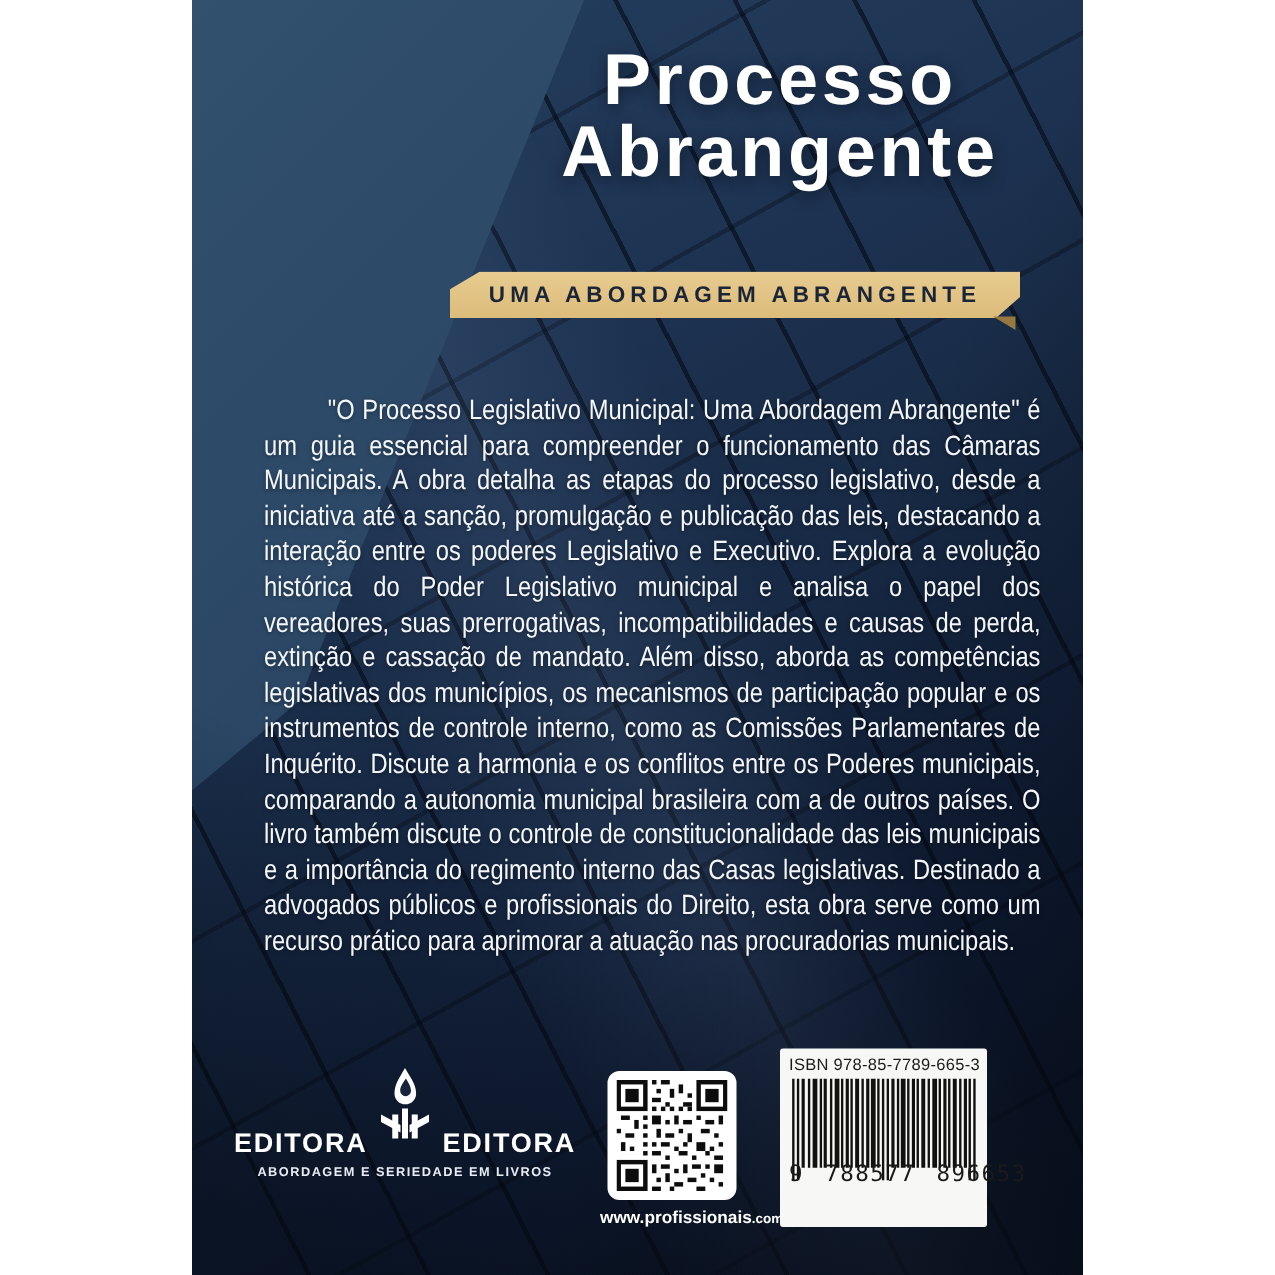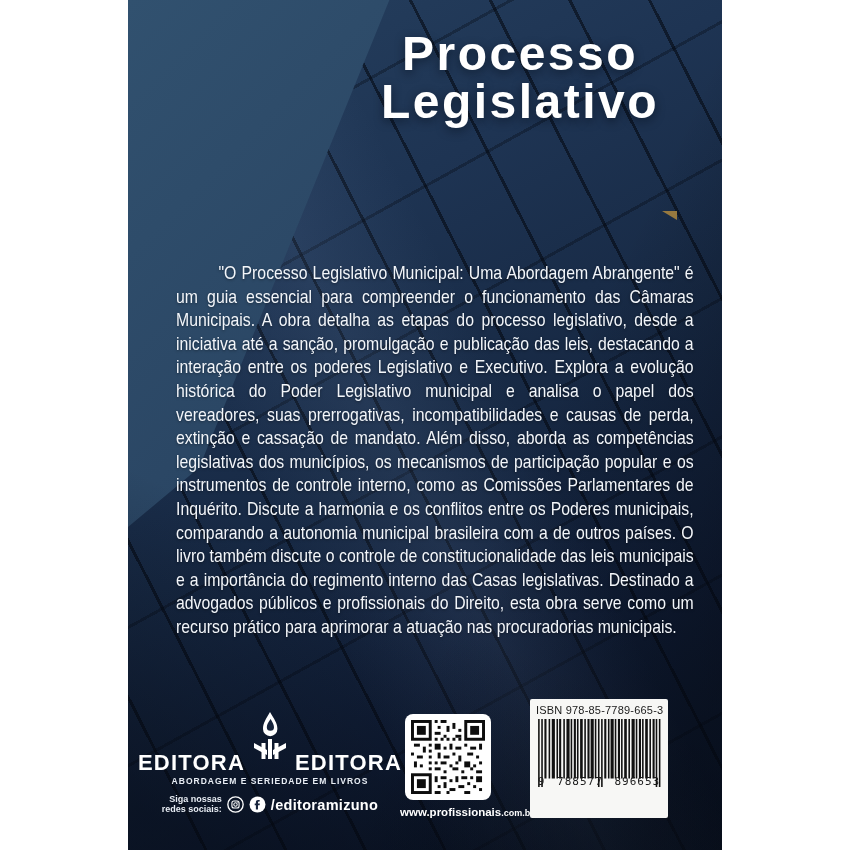--- a/index.html
+++ b/index.html
@@ -59,98 +59,82 @@
   .synopsis{
     position:absolute;top:261px;left:48px;width:609px;margin:0;
     transform:scaleX(.85);transform-origin:0 0;
     color:#f3f6fa;font-size:18.6px;line-height:23.6px;text-align:justify;text-indent:50px;
     text-shadow:0 1px 3px rgba(0,0,0,.4);
   }
 
   
   .publisher{position:absolute;left:22px;top:706px;width:240px;text-align:center;color:#ffffff;}
   .logo-row{display:flex;align-items:flex-end;justify-content:center;gap:7px;height:66px;}
-  .logo-word{font-weight:700;font-size:22px;letter-spacing:1.2px;line-height:17px;padding-bottom:1px;}
+  .logo-word{font-weight:700;font-size:18px;letter-spacing:1.2px;line-height:17px;padding-bottom:1px;}
   .logo-mark{width:36px;height:62px;flex:0 0 auto;}
   .tagline{font-size:8.5px;letter-spacing:1px;font-weight:700;margin-top:4px;color:#e8edf4;}
   .social-row{display:flex;align-items:center;justify-content:center;gap:5px;margin-top:9px;}
   .social-label{font-size:9px;line-height:9.5px;font-weight:700;text-align:right;color:#e8edf4;}
   .social-icon{width:17px;height:17px;flex:0 0 auto;}
   .social-handle{font-size:14.5px;font-weight:700;letter-spacing:.3px;}
 
   
   .qr-block{position:absolute;left:272px;top:714px;width:96px;text-align:center;color:#ffffff;}
   .qr-box{width:86px;height:86px;margin:0 auto;background:#ffffff;border-radius:8px;padding:6px;box-sizing:border-box;}
   .qr-box svg{width:100%;height:100%;display:block;}
   .site{margin-top:6px;font-size:11.5px;font-weight:700;white-space:nowrap;}
   .site .suffix{font-size:9px;font-weight:700;}
 
   
   .barcode{
-    position:absolute;left:402px;top:699px;width:138px;height:119px;
+    position:absolute;left:392px;top:699px;width:138px;height:119px;
     background:#f7f7f5;border-radius:2px;padding:5px 6px 3px;box-sizing:border-box;
     text-align:center;color:#1a1a1a;
   }
   .isbn{font-size:11px;letter-spacing:.2px;line-height:12px;white-space:nowrap;}
   .bars{width:126px;height:68px;margin:3px auto 0;display:block;}
-  .digits{font-family:"DejaVu Sans Mono",monospace;font-size:11px;line-height:12px;letter-spacing:1px;word-spacing:4px;margin-top:-11px;position:relative;white-space:nowrap;}
+  .digits{font-family:"DejaVu Sans Mono",monospace;font-size:15px;line-height:12px;letter-spacing:1px;word-spacing:4px;margin-top:-11px;position:relative;white-space:nowrap;}
 </style>
 </head>
 <body>
 
 <div class="page">
   <div class="cover">
     <div class="building">
       <div class="seams"></div>
       <div class="glare"></div>
     </div>
     <div class="vignette"></div>
 
     <div class="title">
       <div>Processo</div>
-      <div>Legislativo</div>
-    </div>
-
+      <div>Abrangente</div>
+    </div>
+
+    <div class="banner">UMA ABORDAGEM ABRANGENTE</div>
     <div class="banner-fold"></div>
 
     <p class="synopsis">"O Processo Legislativo Municipal: Uma Abordagem Abrangente" é um guia essencial para compreender o funcionamento das Câmaras Municipais. A obra detalha as etapas do processo legislativo, desde a iniciativa até a sanção, promulgação e publicação das leis, destacando a interação entre os poderes Legislativo e Executivo. Explora a evolução histórica do Poder Legislativo municipal e analisa o papel dos vereadores, suas prerrogativas, incompatibilidades e causas de perda, extinção e cassação de mandato. Além disso, aborda as competências legislativas dos municípios, os mecanismos de participação popular e os instrumentos de controle interno, como as Comissões Parlamentares de Inquérito. Discute a harmonia e os conflitos entre os Poderes municipais, comparando a autonomia municipal brasileira com a de outros países. O livro também discute o controle de constitucionalidade das leis municipais e a importância do regimento interno das Casas legislativas. Destinado a advogados públicos e profissionais do Direito, esta obra serve como um recurso prático para aprimorar a atuação nas procuradorias municipais.</p>
 
     <div class="publisher">
       <div class="logo-row">
         <span class="logo-word">EDITORA</span>
         <svg class="logo-mark" viewBox="0 0 36 62" aria-hidden="true">
           <path fill="#ffffff" d="M18 2 C14 9 11 13 11 19 a7.2 7.2 0 0 0 14.4 0 C25.4 13 22 9 18 2 Z"></path>
           <path fill="#16233b" d="M18.6 9 c-2.2 3.4-3.8 5.4-3.8 8.2 a3.6 3.6 0 0 0 7.2 0 C22 14.4 20.4 12.2 18.6 9 Z"></path>
           <rect fill="#ffffff" x="9.5" y="33" width="4" height="16"></rect>
           <rect fill="#ffffff" x="16" y="29" width="4" height="20"></rect>
           <rect fill="#ffffff" x="22.5" y="33" width="4" height="16"></rect>
           <path fill="#ffffff" d="M2 33 L15 40 v5 L2 38 Z"></path>
           <path fill="#ffffff" d="M34 33 L21 40 v5 L34 38 Z"></path>
           <path fill="#ffffff" d="M2 44 L18 52 L34 44 v6 L18 58 L2 50 Z" opacity="0"></path>
         </svg>
         <span class="logo-word">EDITORA</span>
       </div>
       <div class="tagline">ABORDAGEM E SERIEDADE EM LIVROS</div>
-      <div class="social-row">
-        <div class="social-label">
-          <div>Siga nossas</div>
-          <div>redes sociais:</div>
-        </div>
-        <svg class="social-icon" viewBox="0 0 20 20" aria-hidden="true">
-          <circle cx="10" cy="10" r="9" fill="none" stroke="#ffffff" stroke-width="1.6"></circle>
-          <rect x="5.8" y="5.8" width="8.4" height="8.4" rx="2.4" fill="none" stroke="#ffffff" stroke-width="1.3"></rect>
-          <circle cx="10" cy="10" r="2" fill="none" stroke="#ffffff" stroke-width="1.2"></circle>
-          <circle cx="12.8" cy="7.2" r=".8" fill="#ffffff"></circle>
-        </svg>
-        <svg class="social-icon" viewBox="0 0 20 20" aria-hidden="true">
-          <circle cx="10" cy="10" r="9.4" fill="#ffffff"></circle>
-          <path fill="#16233b" d="M12.6 4.6h-1.9c-1.7 0-2.6 1-2.6 2.7v1.4H6.7v2.3h1.4V16h2.5v-5h1.9l.3-2.3h-2.2V7.5c0-.6.2-.9.9-.9h1.1z"></path>
-        </svg>
-        <span class="social-handle">/editoramizuno</span>
-      </div>
     </div>
 
     <div class="qr-block">
       <div class="qr-box">
         <svg viewBox="0 0 25 25" aria-hidden="true">
           <g fill="#0d0d0d">
             <rect x="0" y="0" width="7" height="7"></rect>
               <rect x="18" y="0" width="7" height="7"></rect>
               <rect x="0" y="18" width="7" height="7"></rect>
             <rect x="1" y="1" width="5" height="5" fill="#ffffff"></rect>

